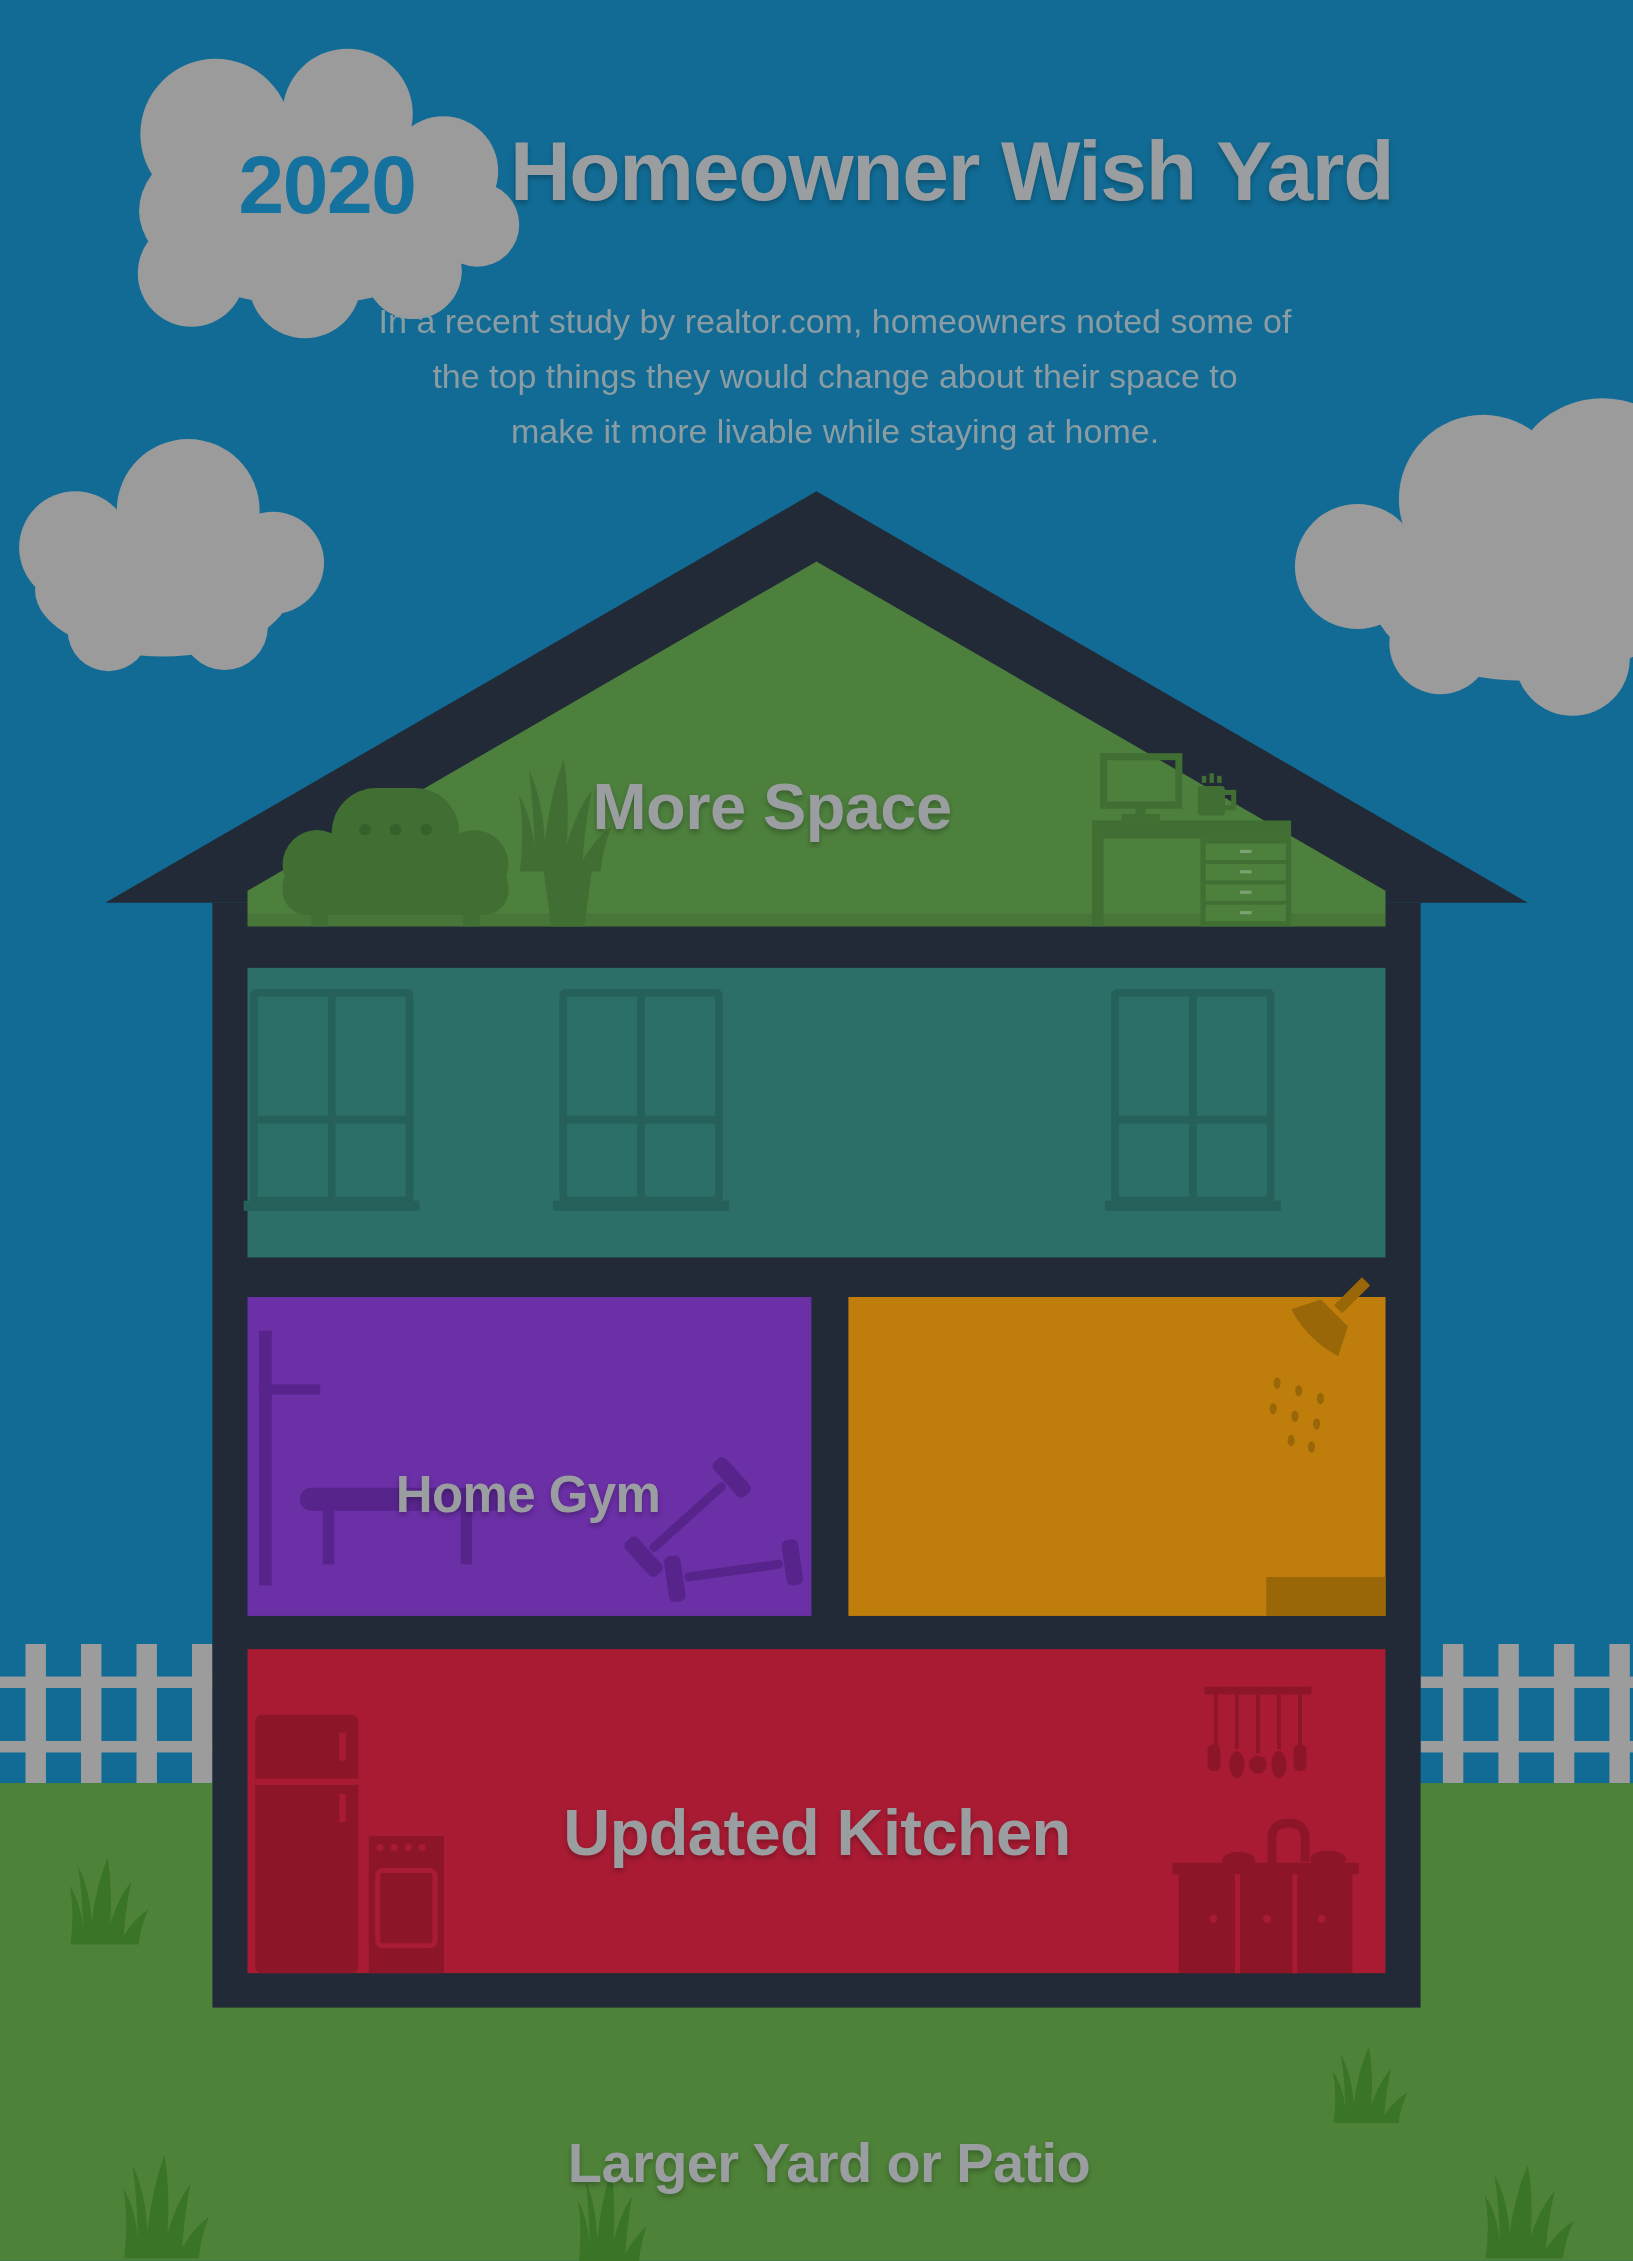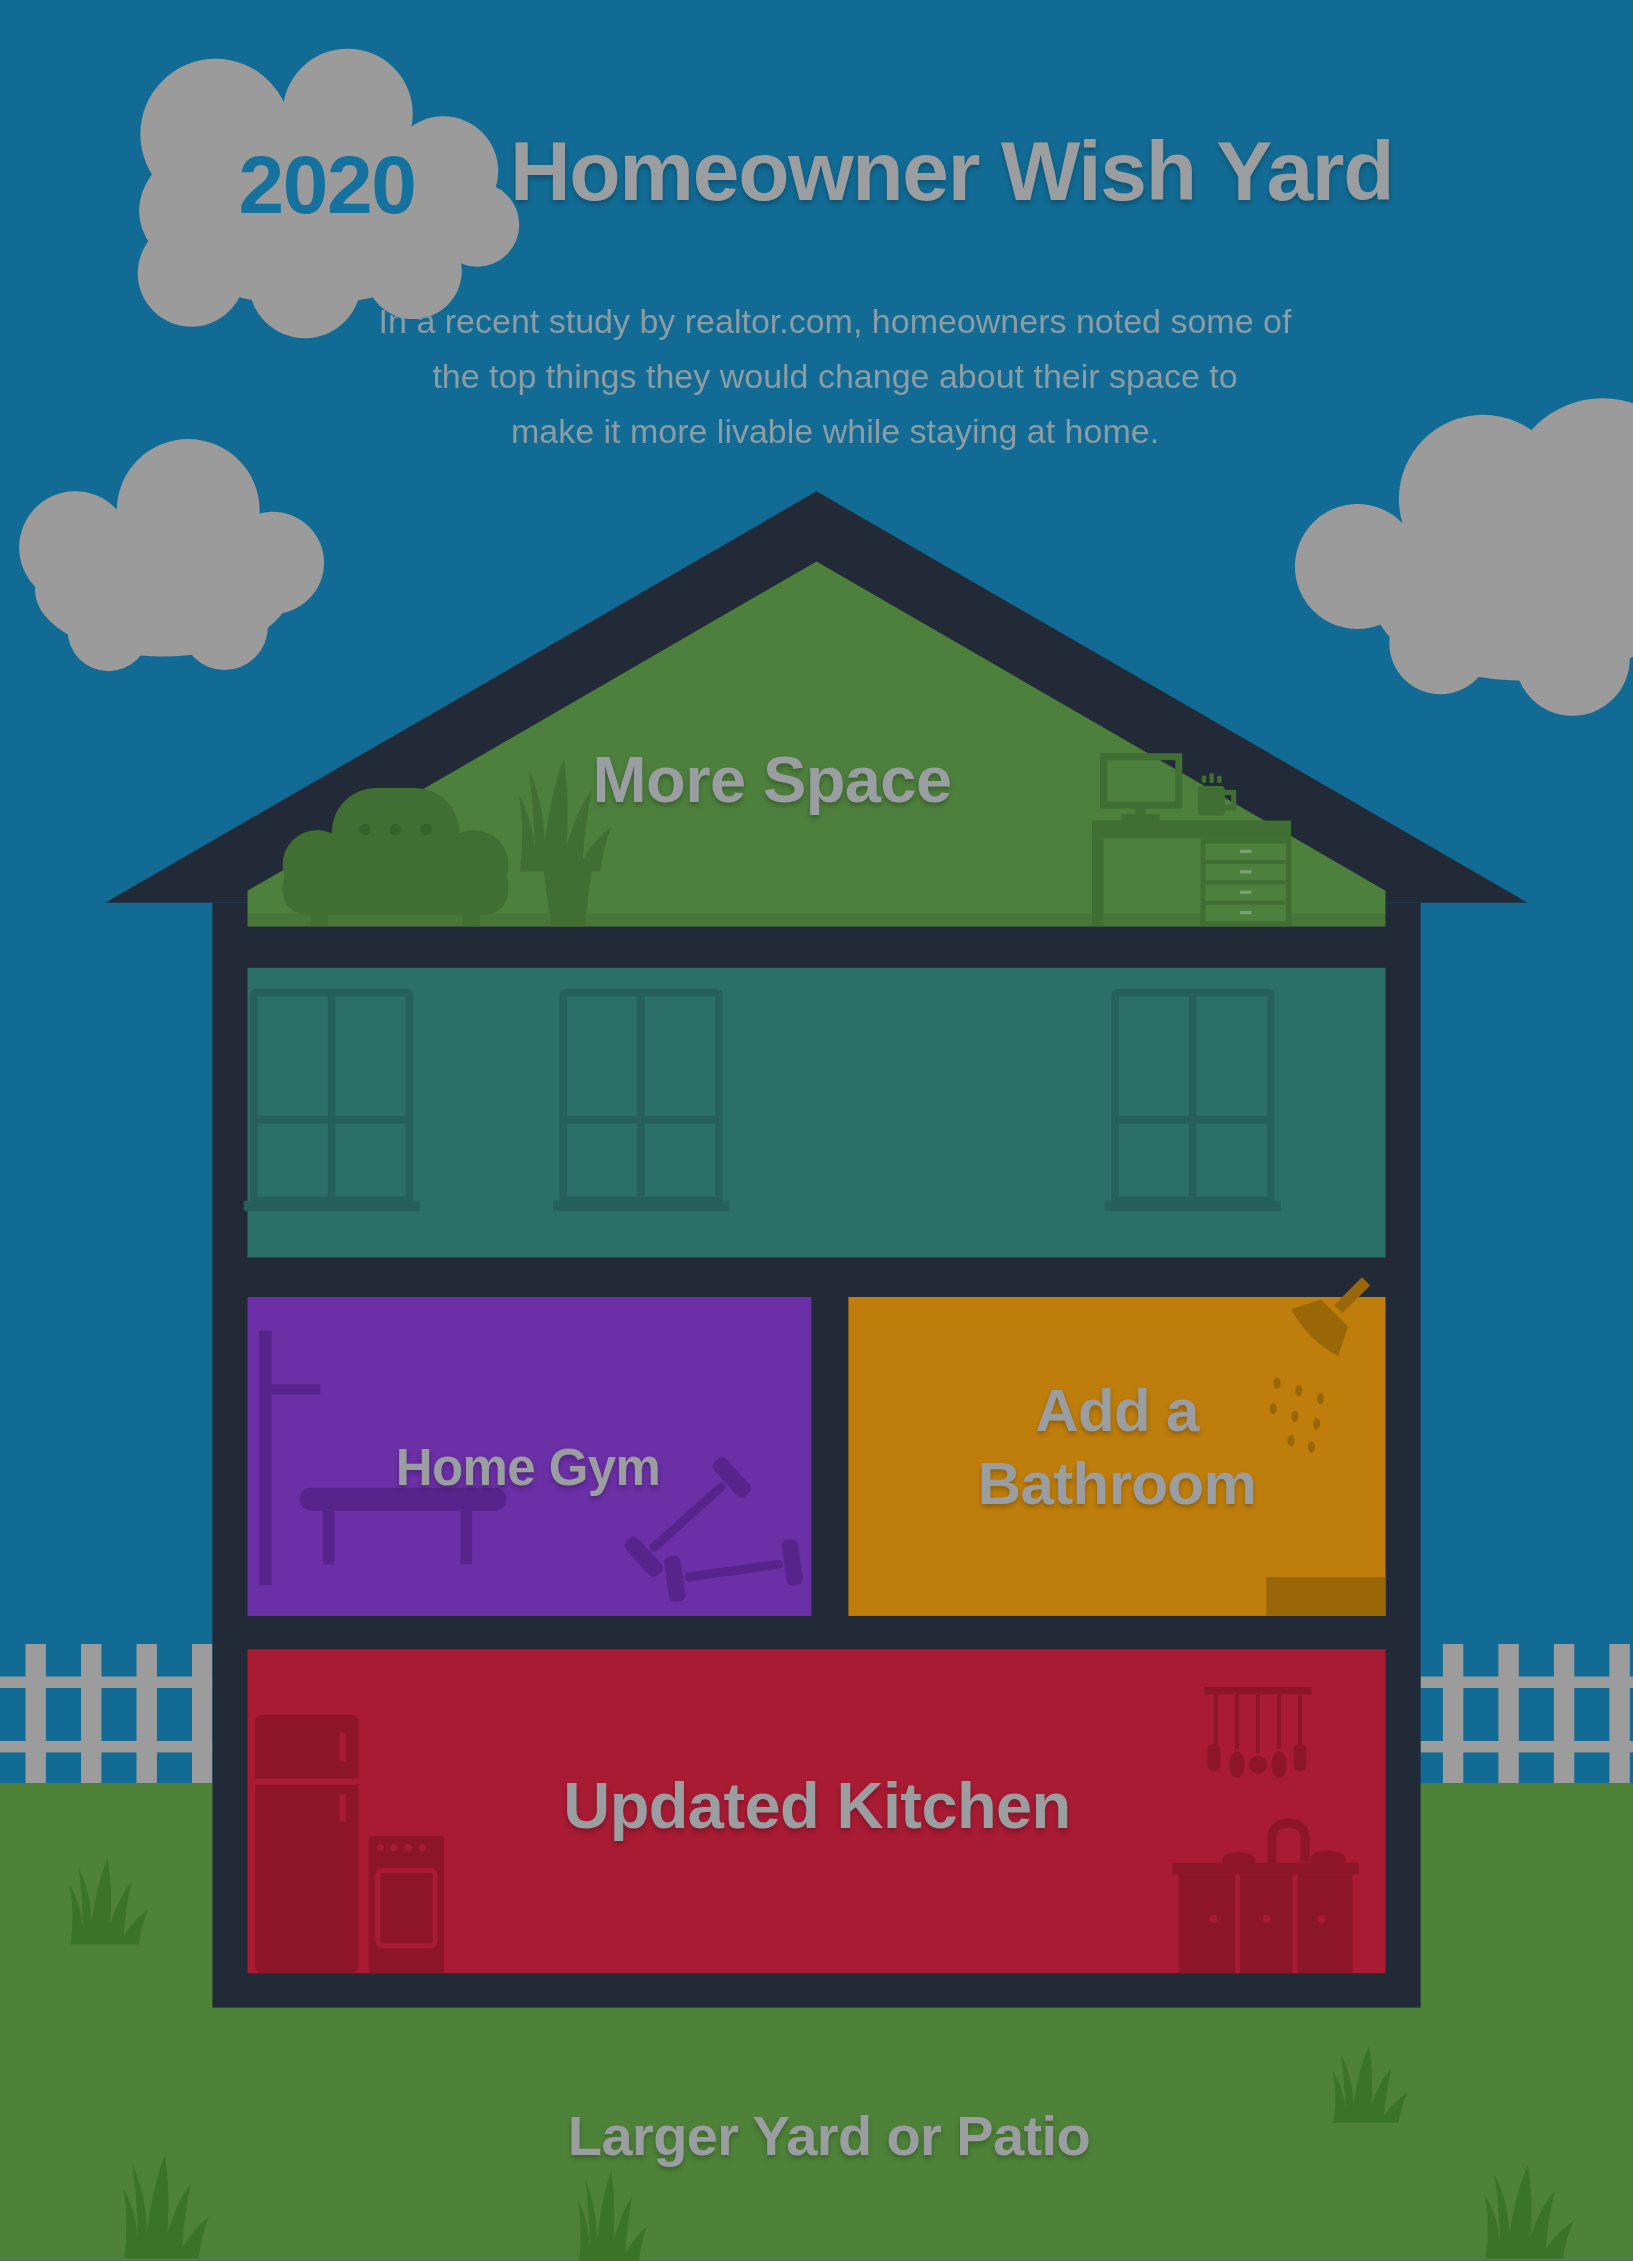--- a/index.html
+++ b/index.html
@@ -6,21 +6,21 @@
   .canvas{
     position:relative;width:1633px;height:2261px;overflow:hidden;
     background:#116b94;
     font-family:"Liberation Sans", sans-serif;
   }
   .scene{position:absolute;left:0;top:0;width:1633px;height:2261px;}
   .overlay-label{
     position:absolute;transform:translate(-50%,-50%);
     color:#9b9ea1;font-weight:700;white-space:nowrap;
     text-shadow:0 3.2px 5.7px rgba(0,0,0,.25);
-    letter-spacing:-0.6px;line-height:1.05;text-align:center;
+    letter-spacing:-0.6px;line-height:1.05;text-align:center;margin-top:27px;
   }
   .year-badge{
     position:absolute;transform:translate(-50%,-50%);
     color:#15729e;font-weight:700;font-size:82px;letter-spacing:-1.3px;
   }
   .main-title{
     position:absolute;transform:translateY(-50%);
     color:#9b9ea1;font-weight:700;font-size:84px;letter-spacing:-1.3px;white-space:nowrap;
     text-shadow:0 3.2px 5.7px rgba(0,0,0,.25);
   }
@@ -257,21 +257,17 @@
   <div class="main-title" style="left:510px;top:171px;">Homeowner Wish Yard</div>
 
   <div class="subtitle">
     <div>In a recent study by realtor.com, homeowners noted some of</div>
     <div>the top things they would change about their space to</div>
     <div>make it more livable while staying at home.</div>
   </div>
 
   <div class="overlay-label lbl-more-space">More Space</div>
   <div class="overlay-label lbl-gym">Home Gym</div>
-  <div class="overlay-label lbl-bath">
-    <div>Add a</div>
-    <div>Bathroom</div>
-  </div>
   <div class="overlay-label lbl-kitchen">Updated Kitchen</div>
   <div class="overlay-label lbl-yard">Larger Yard or Patio</div>
 
 </div>
 
 
 </body></html>

